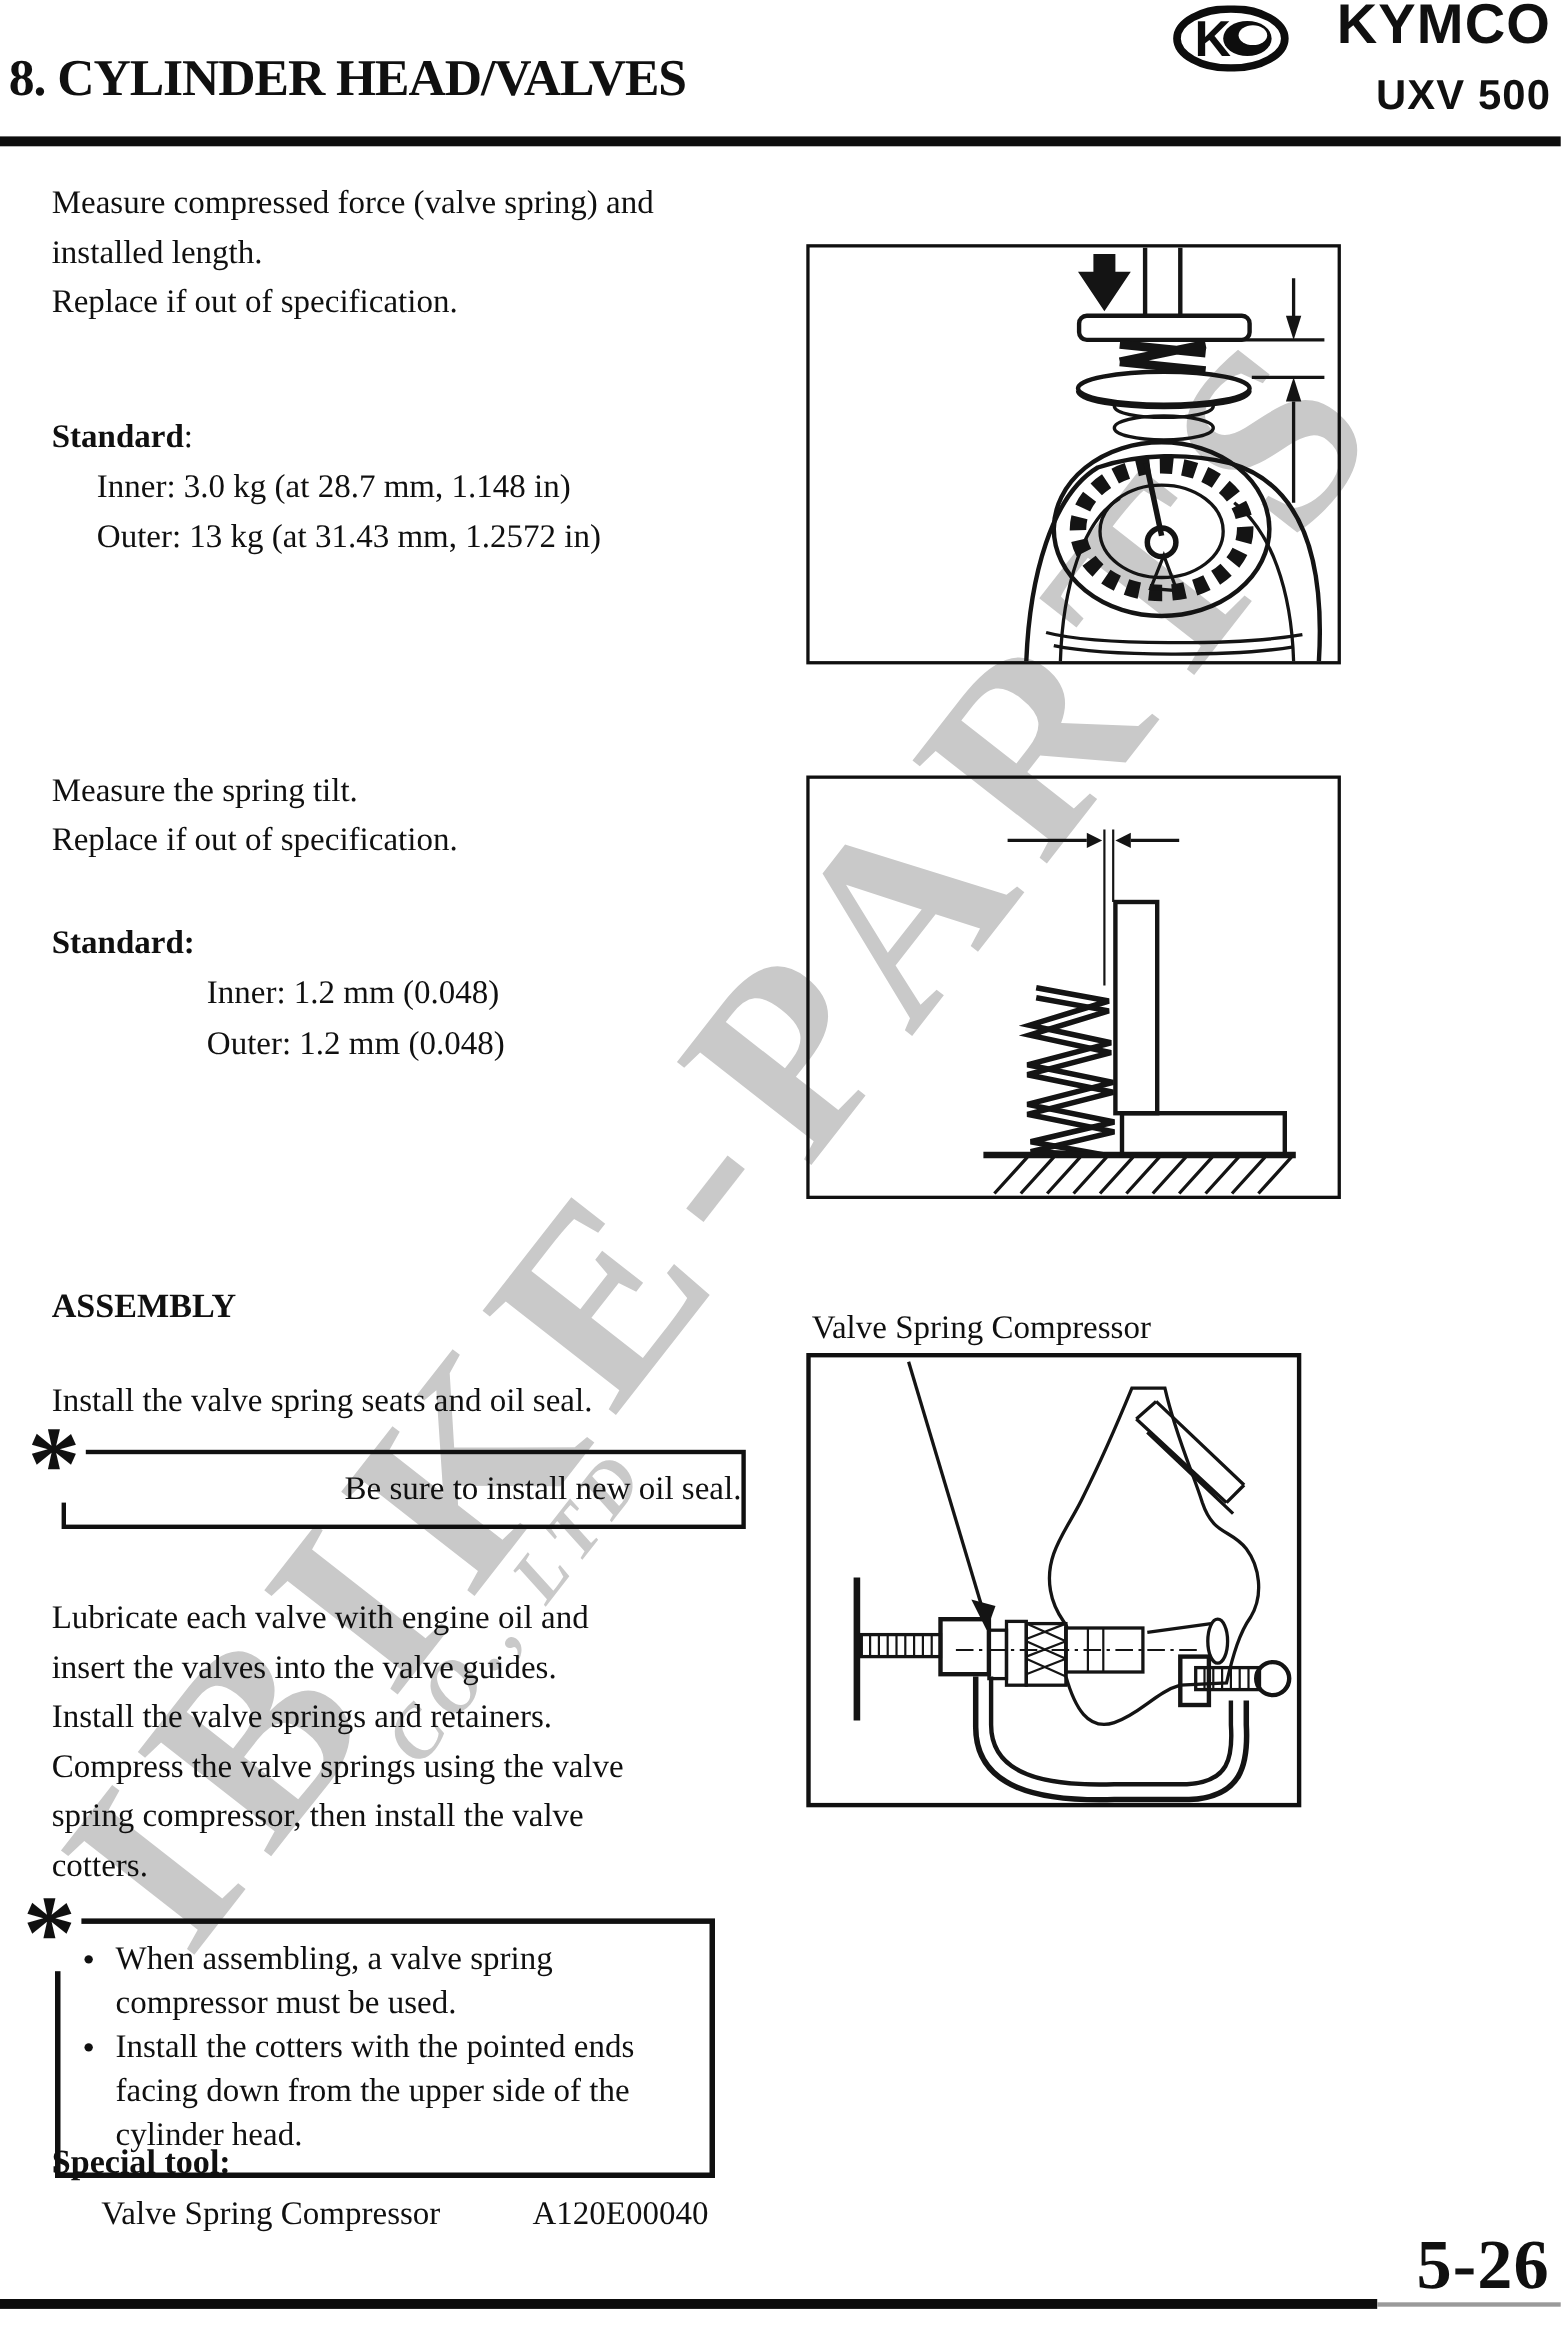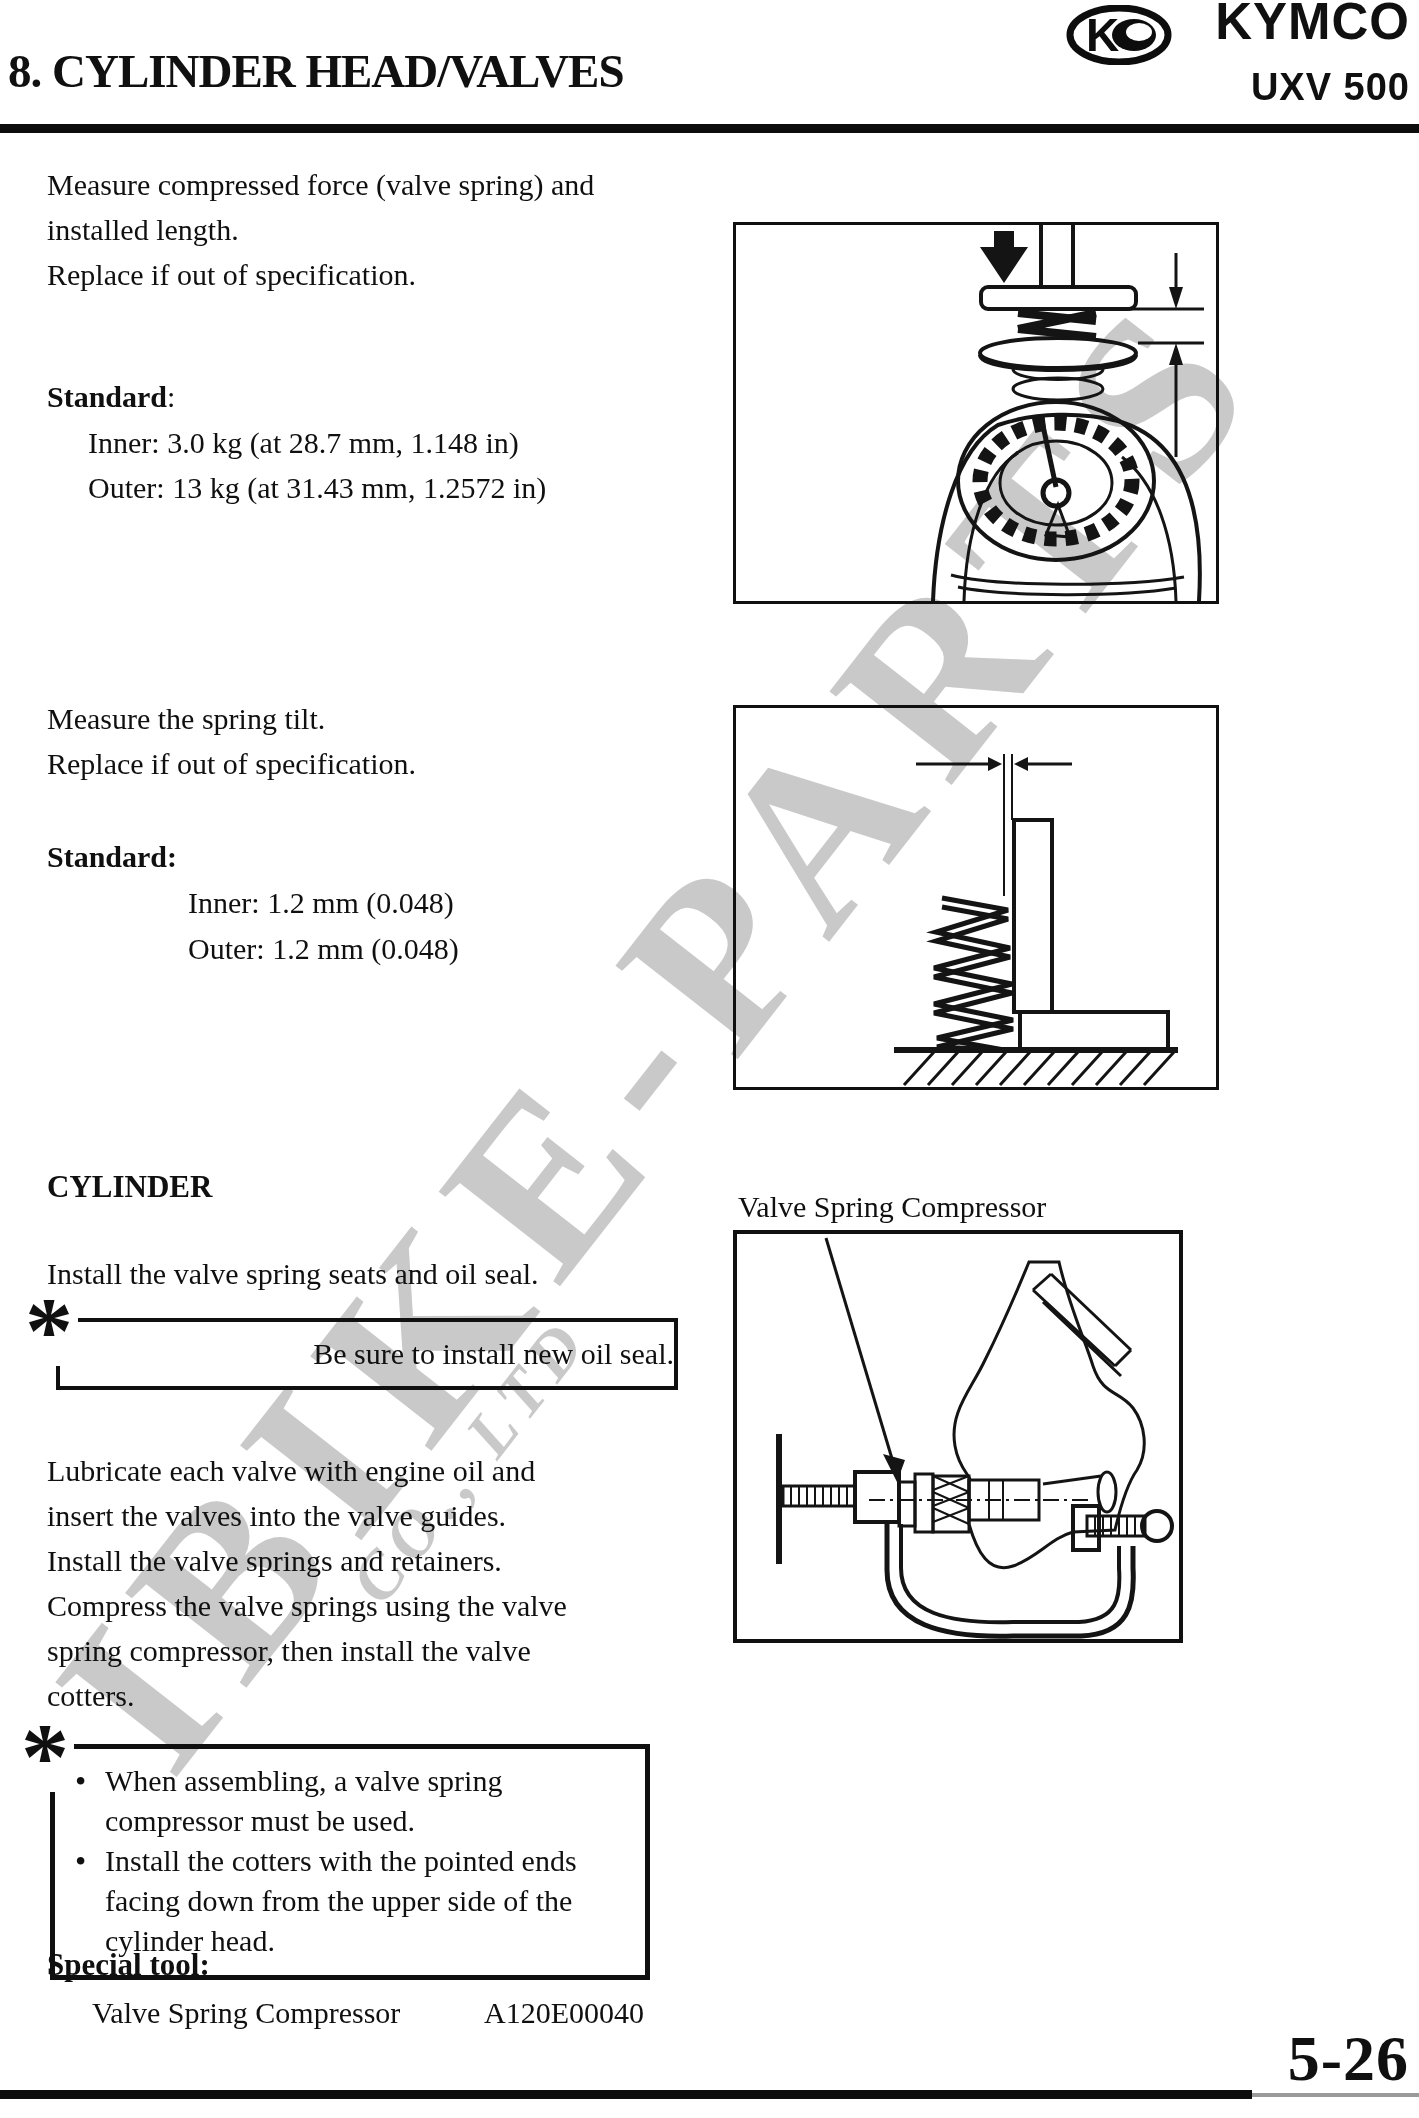--- a/index.html
+++ b/index.html
@@ -151,21 +151,21 @@
         <g stroke-width="3">
           <line x1="180" y1="56" x2="252" y2="56"></line>
           <polygon points="252,49 252,63 266,56" fill="#141414" stroke="none"></polygon>
           <line x1="336" y1="56" x2="292" y2="56"></line>
           <polygon points="292,49 292,63 278,56" fill="#141414" stroke="none"></polygon>
         </g>
       </g>
     </svg>
   </div>
 
-  <div class="tl assembly b">CYLINDER</div>
+  <div class="tl assembly b">ASSEMBLY</div>
   <div class="tl p3">Install the valve spring seats and oil seal.</div>
 
   <span class="note-marker mark1">*</span>
   <div class="notebox note1">
     <span>Be sure to install new oil seal.</span>
   </div>
 
   <div class="tl p4-l1">Lubricate each valve with engine oil and</div>
   <div class="tl p4-l3">Install the valve springs and retainers.</div>
   <div class="tl p4-l2">insert the valves into the valve guides.</div>

